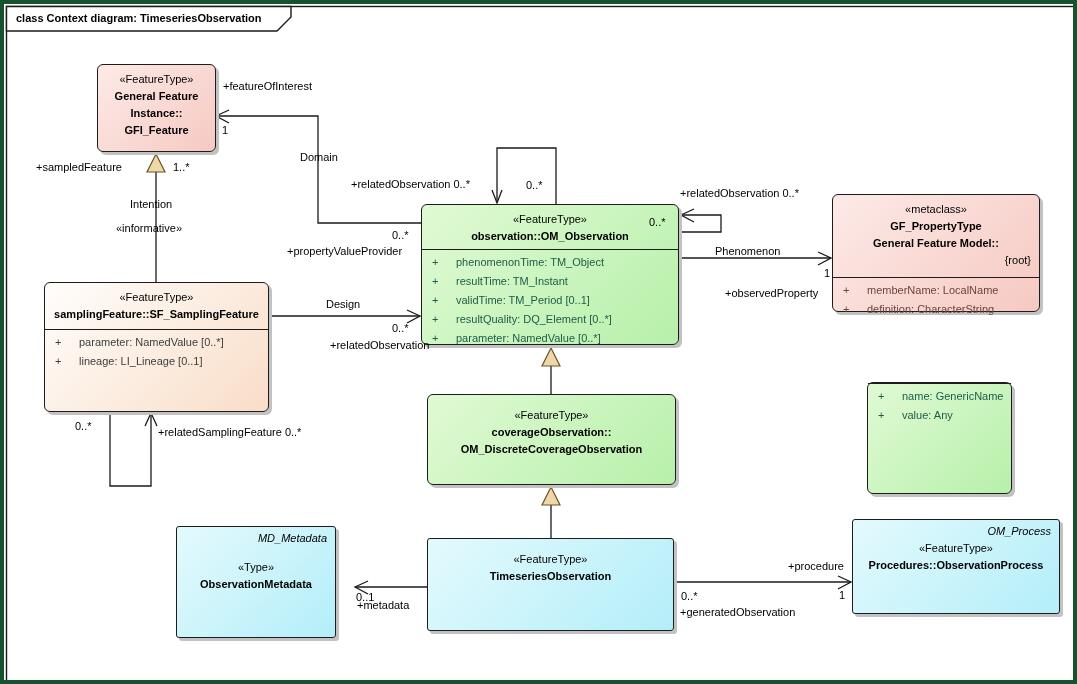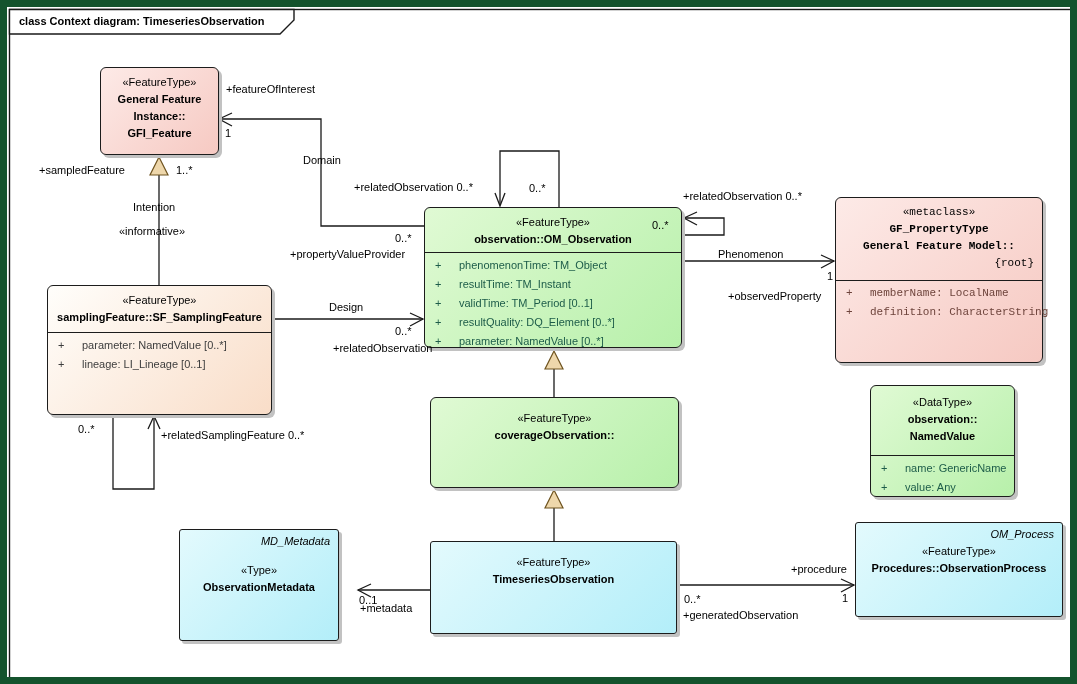--- a/index.html
+++ b/index.html
@@ -1,17 +1,17 @@
 <!DOCTYPE html>
 <html><head>
 <meta charset="utf-8">
 <style>
   html,body{margin:0;padding:0;background:#e8e8e8;}
   .canvas{position:relative;width:1077px;height:684px;background:#ffffff;overflow:hidden;
-          font-family:"Liberation Sans",sans-serif;border:7px solid #14532d;box-sizing:border-box;}
+          font-family:"Liberation Sans",sans-serif;border:4px solid #14532d;box-sizing:border-box;}
   .edges{position:absolute;left:0;top:0;z-index:1;}
   .frame-title{position:absolute;left:12px;top:8px;z-index:3;font-size:11px;font-weight:bold;color:#000;}
   .box{position:absolute;z-index:2;border:1.4px solid #1c1c1c;box-shadow:3px 3px 0 #c2c2c2;
        box-sizing:border-box;text-align:center;color:#000;}
   .r6{border-radius:6px;}
   .r3{border-radius:3px;}
   .green{background:linear-gradient(135deg,#e0fad4 0%,#b7f0aa 100%);}
   .pink{background:linear-gradient(135deg,#fdeae7 0%,#f6c9c2 100%);}
   .cyan{background:linear-gradient(135deg,#e3fafd 0%,#b3eef9 100%);}
   .cream{background:linear-gradient(135deg,#fffefb 0%,#f9ddc8 100%);}
@@ -131,48 +131,44 @@
           <span class="v">+</span>
           <span>parameter: NamedValue [0..*]</span>
         </div>
     </div>
   </div>
 
   <div class="box green r6" style="left:423px;top:390px;width:249px;height:91px;">
     <div class="hdr" style="padding-top:12px;">
       <div class="st">«FeatureType»</div>
       <div class="nm">coverageObservation::</div>
-    </div>
-  </div>
-
-  <div class="box pink r6" style="left:828px;top:190px;width:208px;height:166px;font-family:Liberation Mono, monospace;">
+      <div class="nm">OM_DiscreteCoverageObservation</div>
+    </div>
+  </div>
+
+  <div class="box pink r6" style="left:828px;top:190px;width:208px;height:118px;">
     <div class="hdr" style="height:76px;">
       <div class="st">«metaclass»</div>
       <div class="nm">GF_PropertyType</div>
       <div class="nm">General Feature Model::</div>
       <div class="tag">{root}</div>
     </div>
     <div class="attrs" style="height:45px;">
       <div class="attr">
           <span class="v">+</span>
           <span>memberName: LocalName</span>
         </div>
       <div class="attr">
           <span class="v">+</span>
           <span>definition: CharacterString</span>
         </div>
     </div>
   </div>
 
   <div class="box green r6" style="left:863px;top:378px;width:145px;height:112px;">
-    <div class="hdr" style="height:61px;padding-top:8px;">
-      <div class="st">«DataType»</div>
-      <div class="nm">observation::</div>
-      <div class="nm">NamedValue</div>
-    </div>
     <div class="attrs" style="height:43px;">
       <div class="attr">
           <span class="v">+</span>
           <span>name: GenericName</span>
         </div>
       <div class="attr">
           <span class="v">+</span>
           <span>value: Any</span>
         </div>
     </div>

